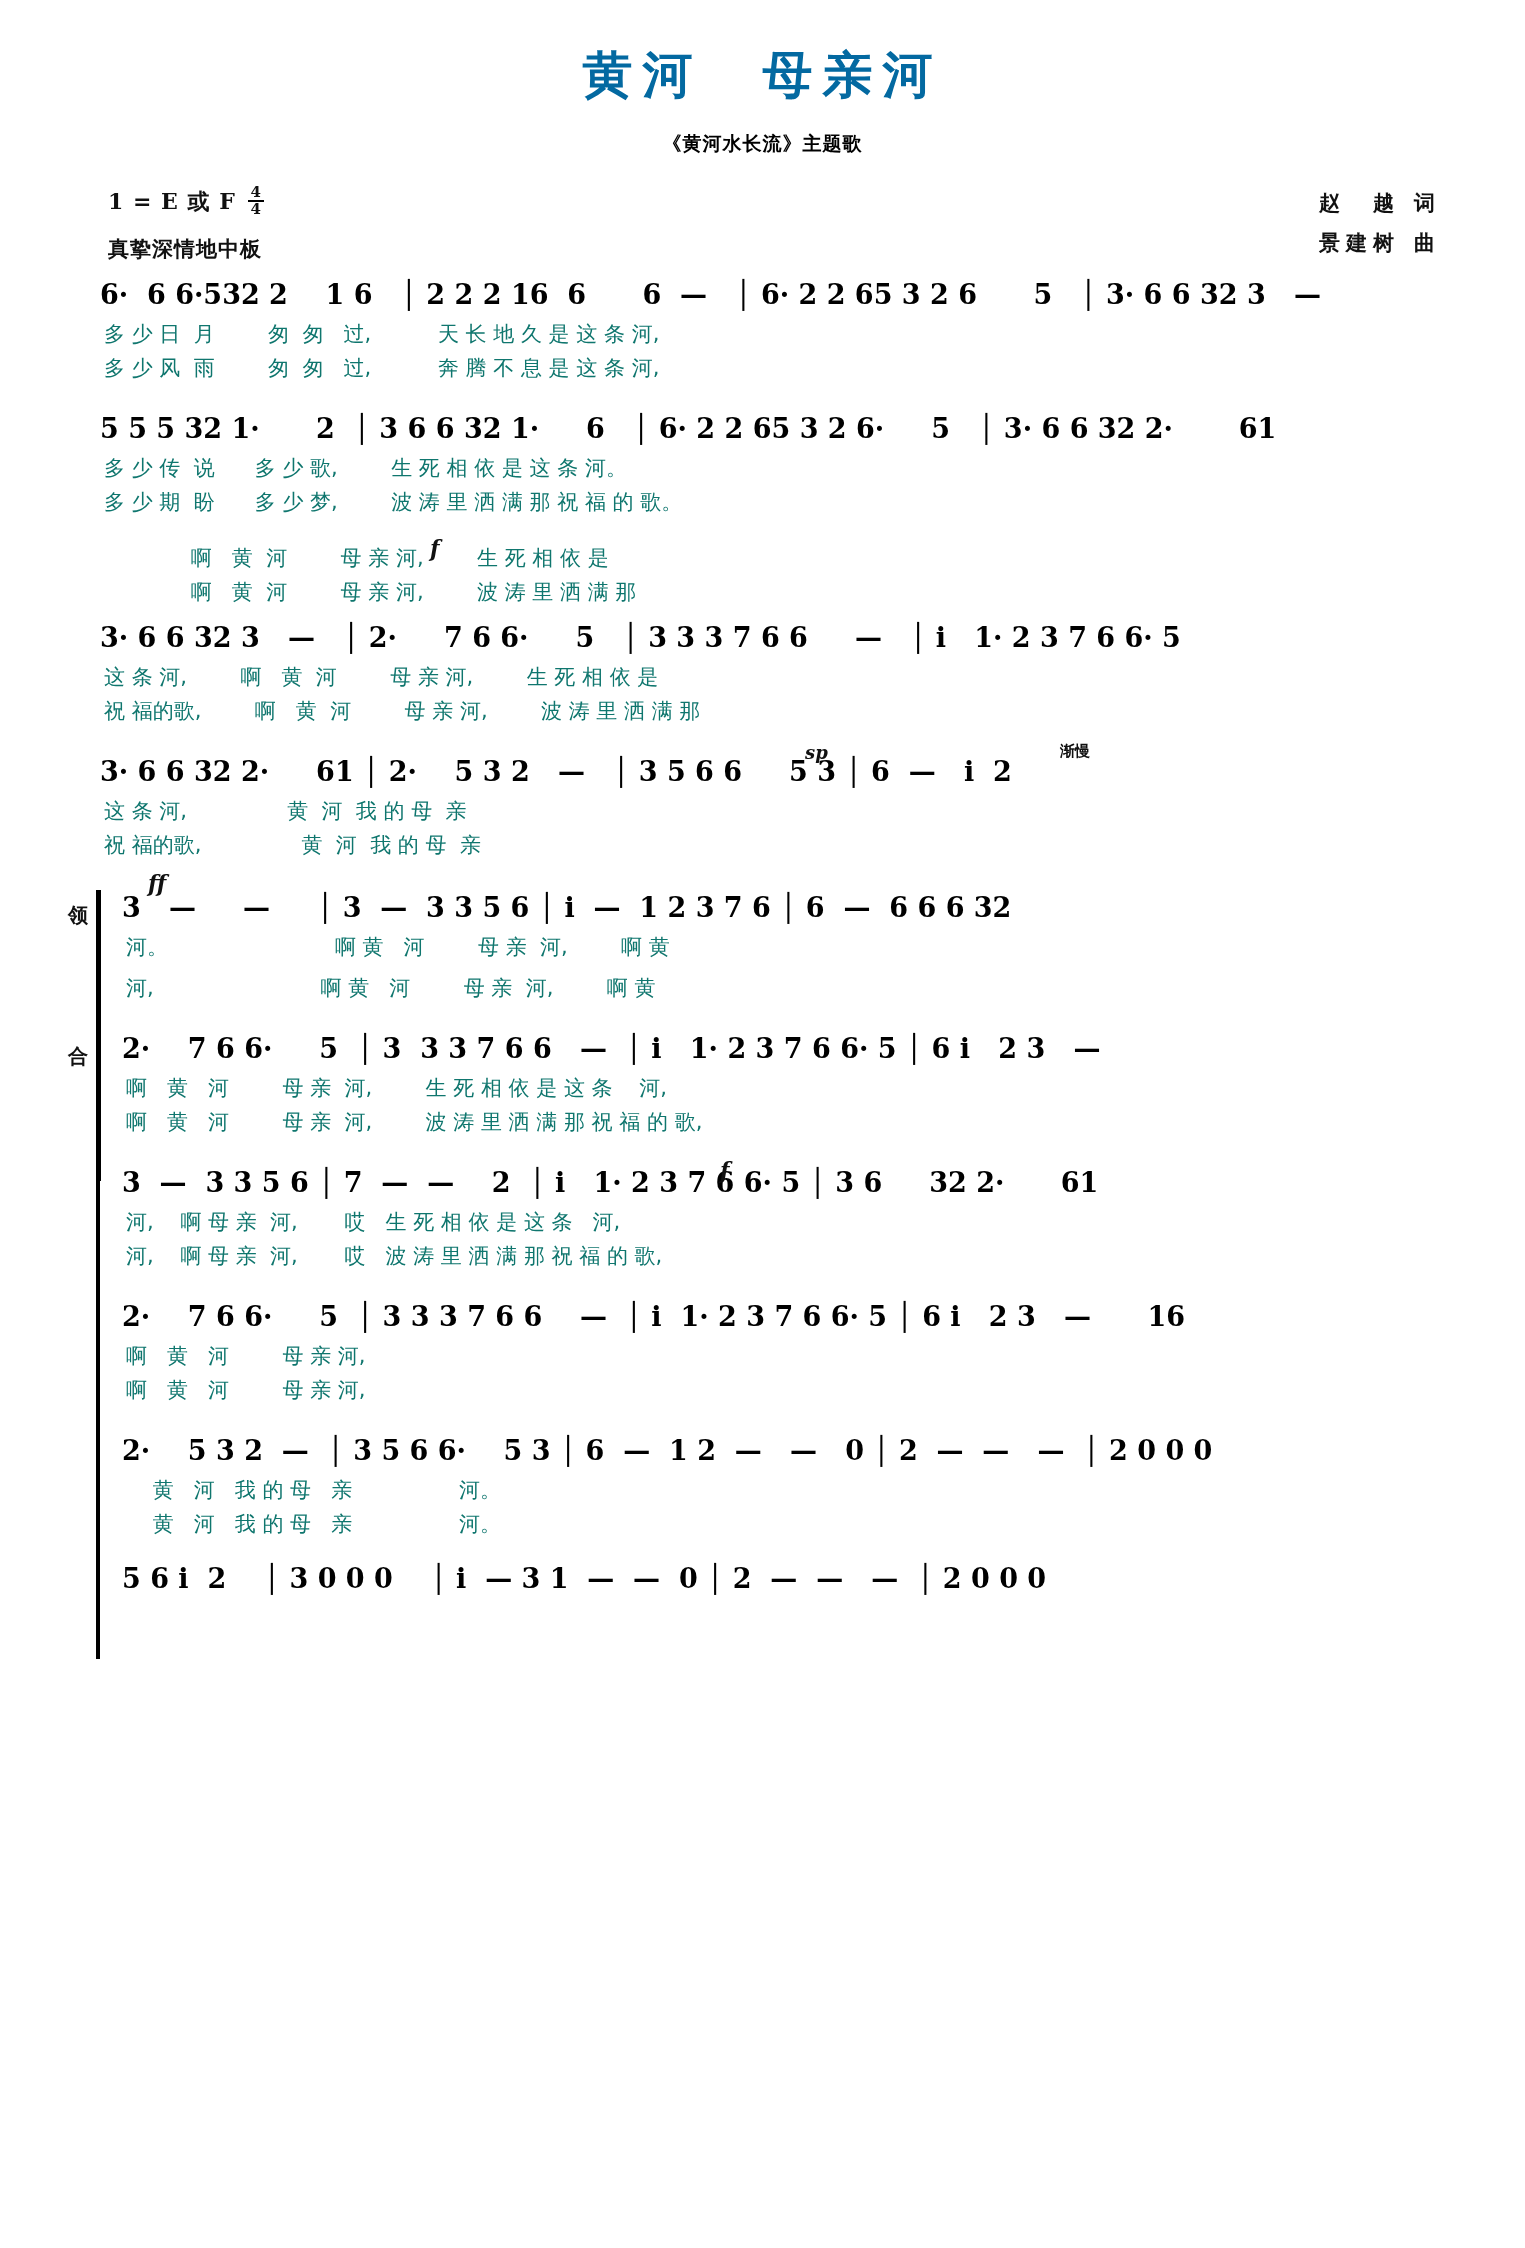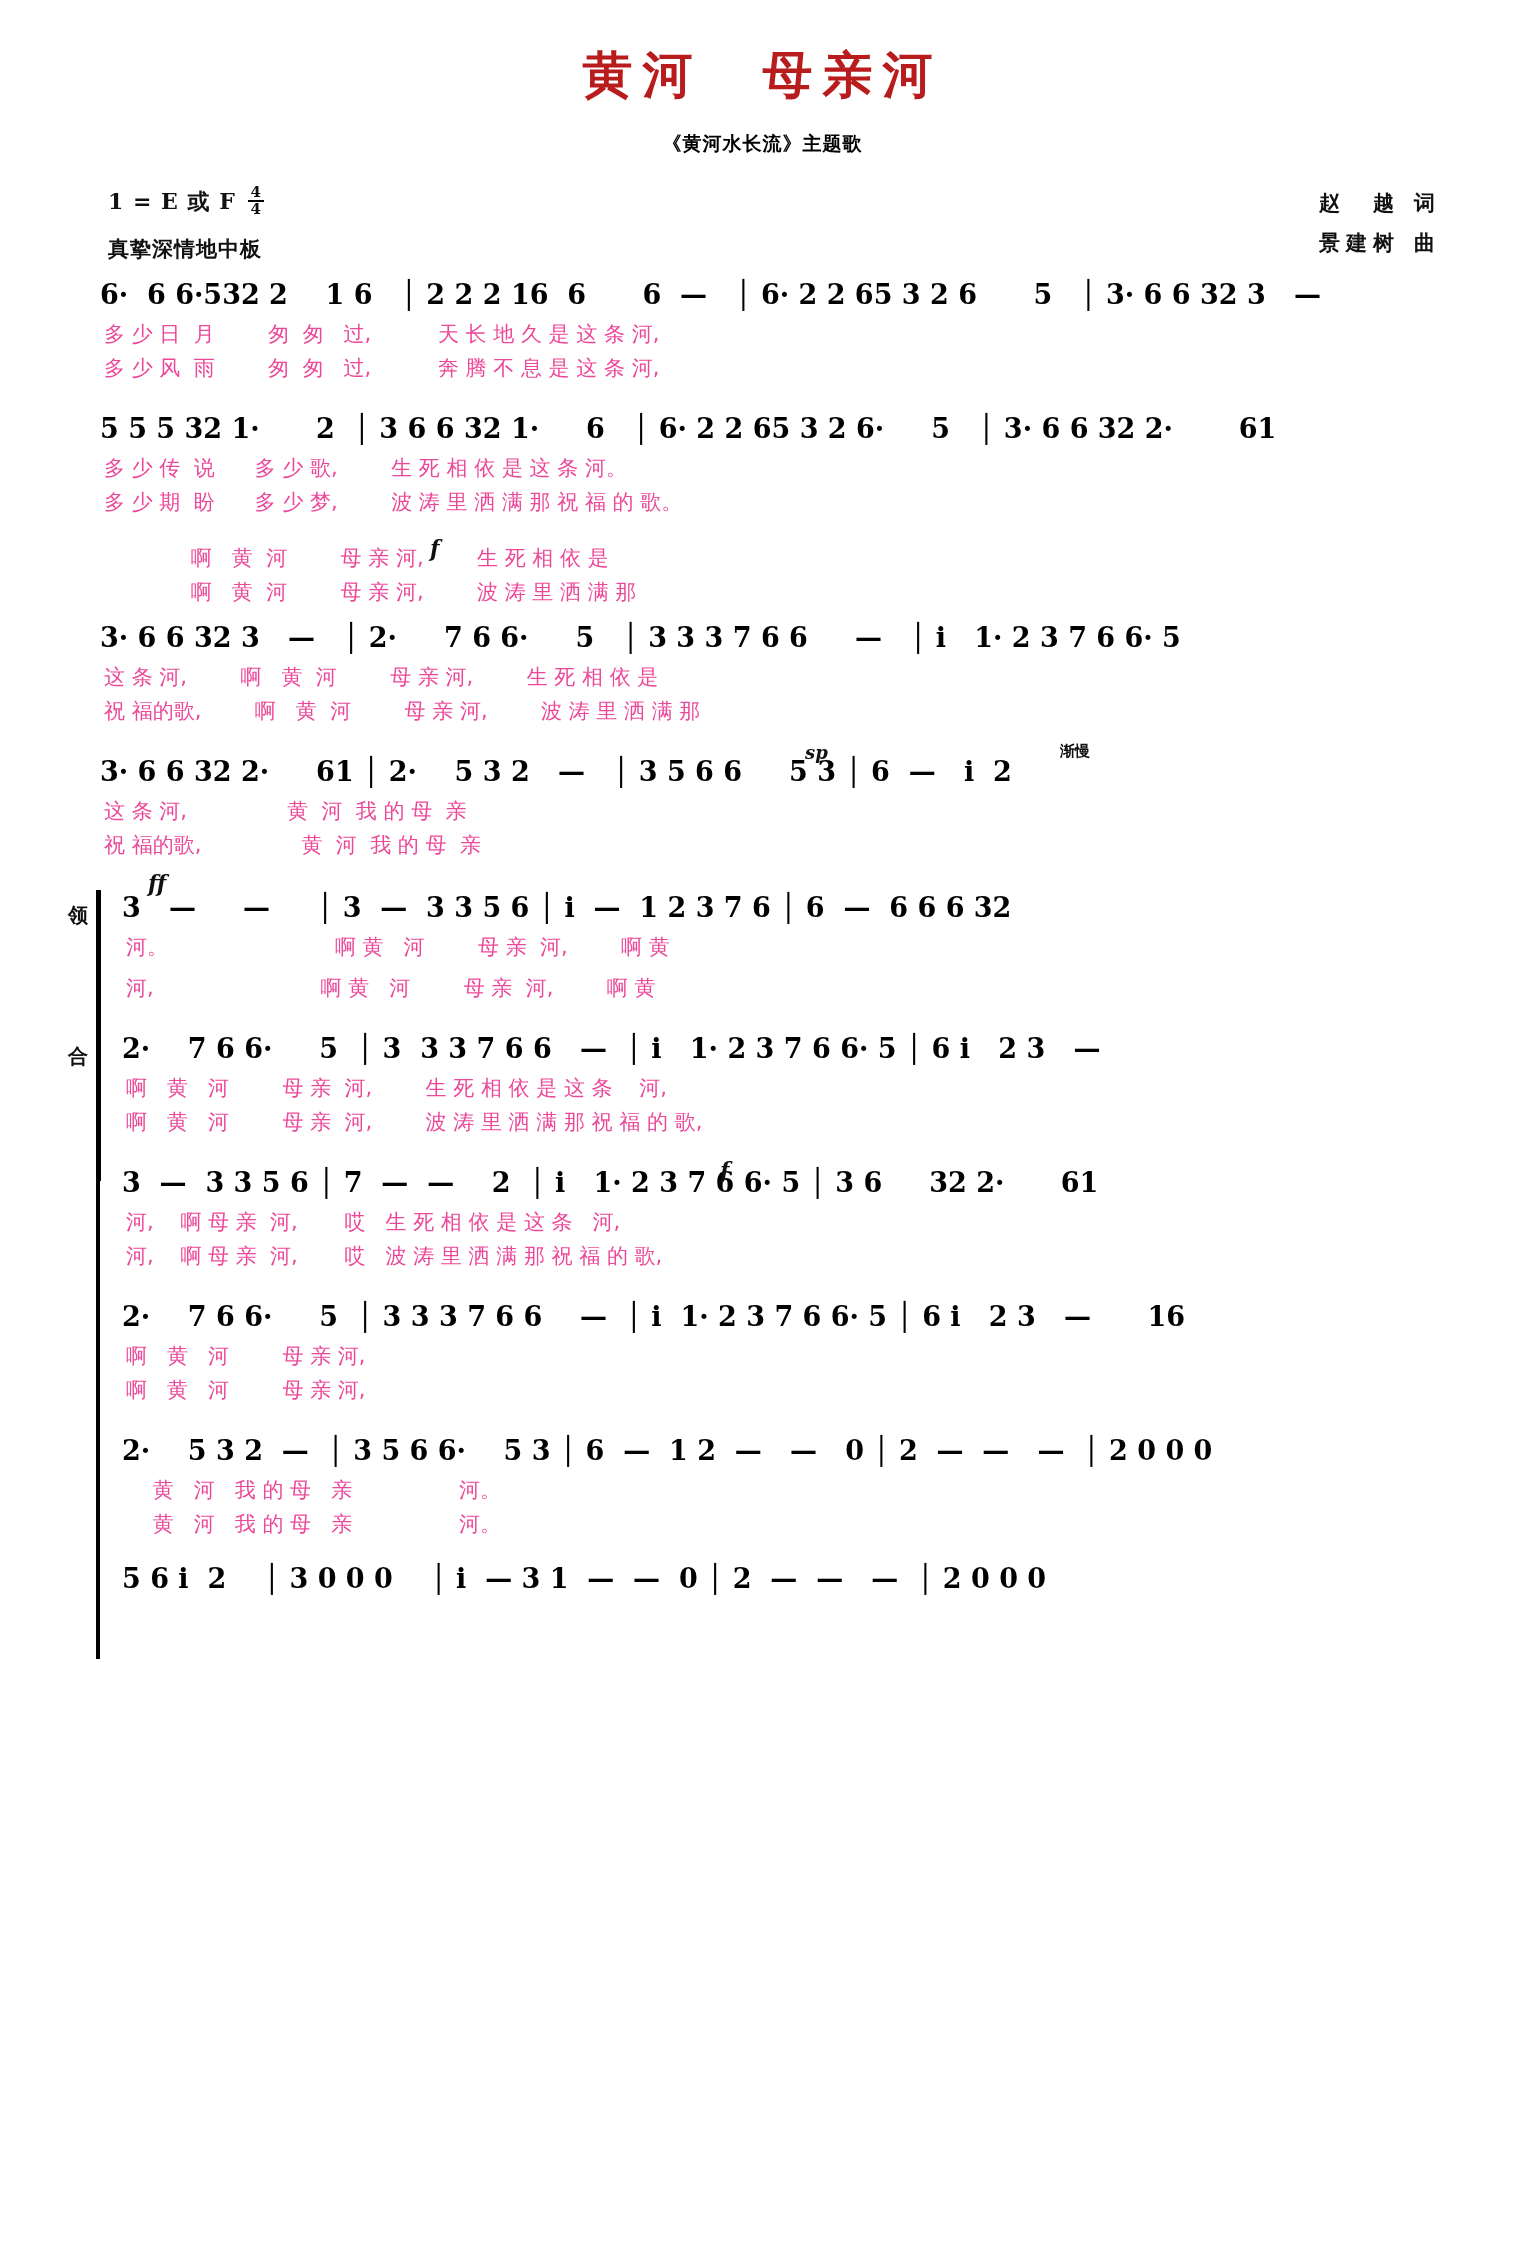--- a/index.html
+++ b/index.html
@@ -23,21 +23,21 @@
     padding: 0 60px;
   }
   
   .title {
     text-align: center;
     font-family: Liberation Serif, serif;
     font-weight: bold;
     font-size: 50px;
     letter-spacing: 10px;
     margin-top: 42px;
-    color: #b91c1c;
+    color: #0369a1;
   }
   .subtitle {
     text-align: center;
     font-family: "DejaVu Sans", sans-serif;
     font-weight: bold;
     font-size: 19px;
     letter-spacing: 1px;
     margin-top: 22px;
     color: #000;
   }
@@ -101,21 +101,21 @@
     letter-spacing: 0px;
     white-space: pre;
     line-height: 44px;
     color: #000;
   }
   .lyric {
     font-family: "DejaVu Sans", sans-serif;
     font-size: 21px;
     white-space: pre;
     line-height: 34px;
-    color: #ec4899;
+    color: #0f766e;
     letter-spacing: 0px;
   }
   .row {
     position: relative;
     margin-bottom: 2px;
   }
   .bracket-label {
     position: absolute;
     left: 0px;
     font-family: "DejaVu Sans", sans-serif;

